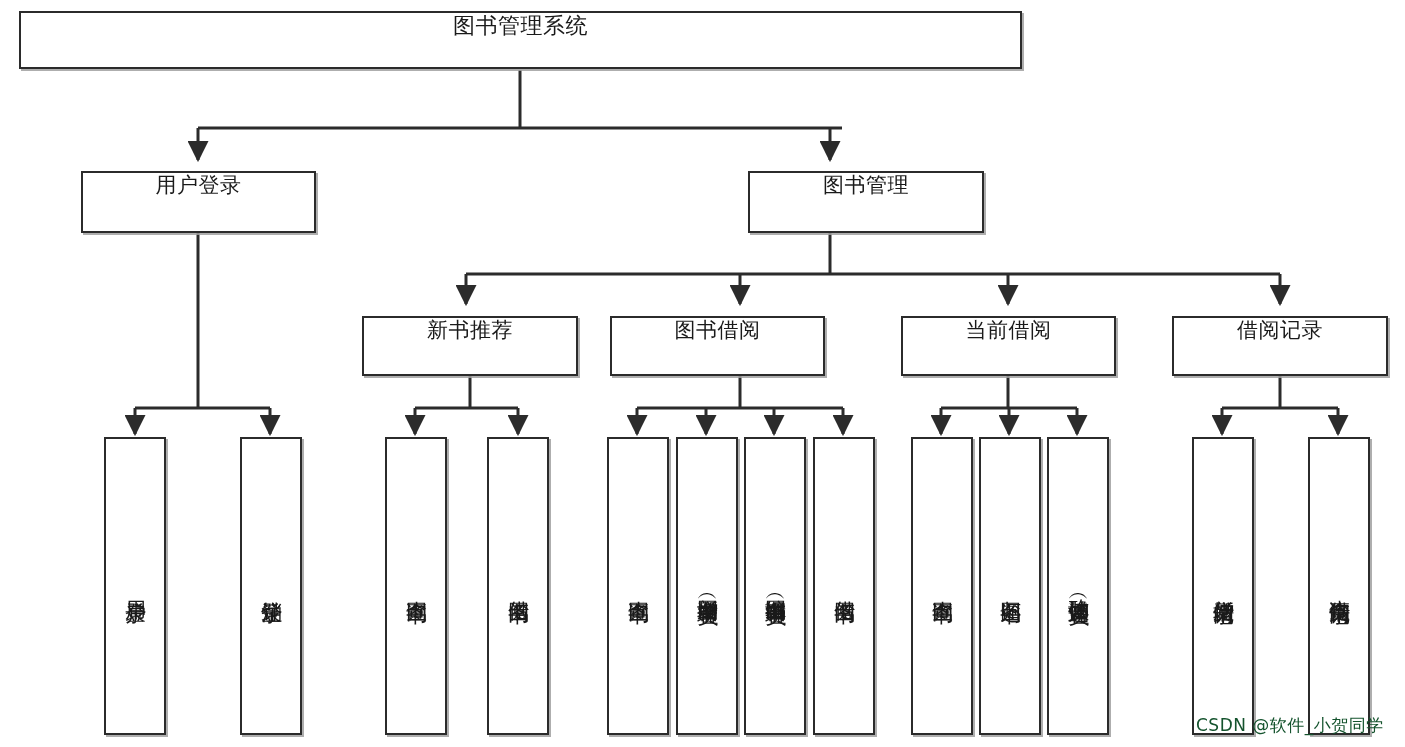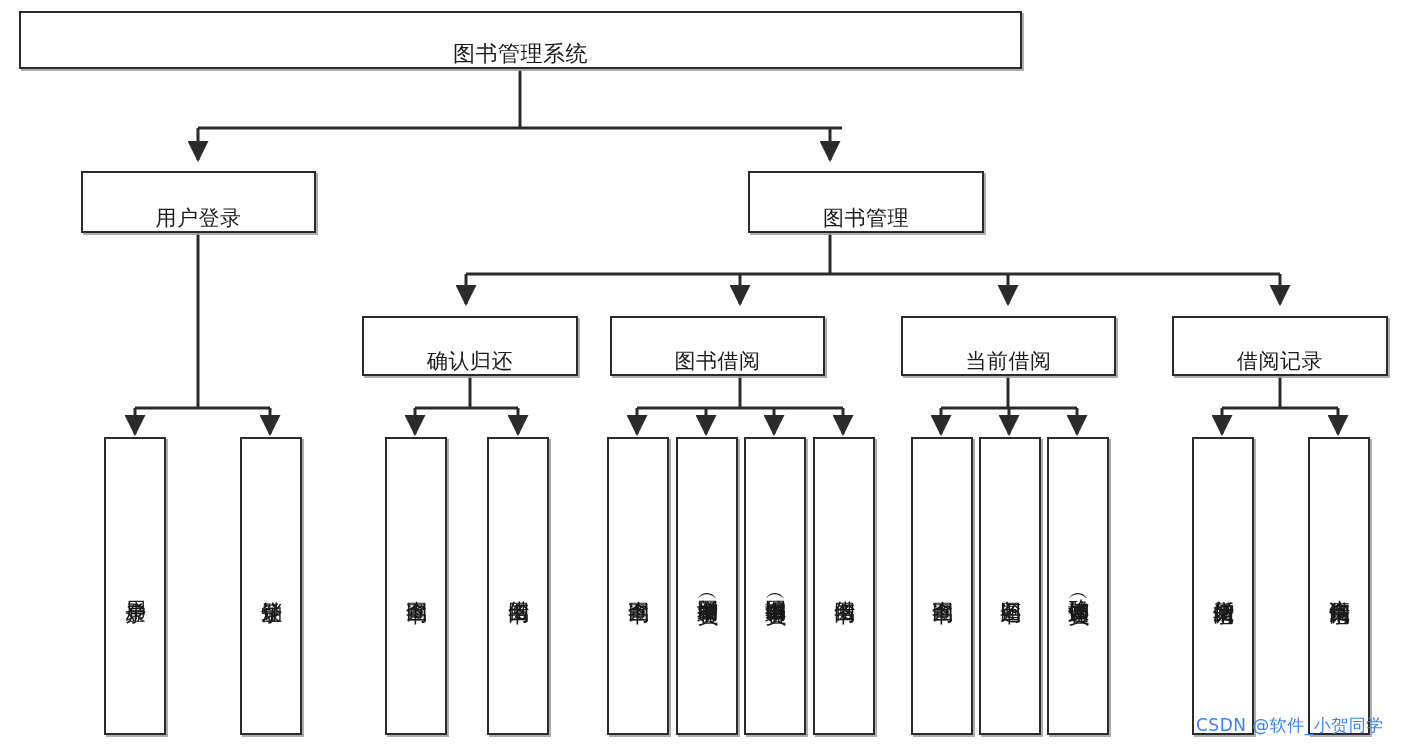--- a/index.html
+++ b/index.html
@@ -26,21 +26,21 @@
     height: 747px;
     pointer-events: none;
   }
   .node {
     position: absolute;
     box-sizing: border-box;
     background: #ffffff;
     border: 2px solid #2b2b2b;
     box-shadow: 2px 2px 0 0 rgba(160,160,160,0.85);
     display: flex;
-    align-items: flex-end;
+    align-items: flex-start;
     justify-content: center;
     color: #1a1a1a;
     z-index: 2;
   }
   .node .label {
     display: block;
     text-align: center;
     line-height: 1.18;
     letter-spacing: 0.5px;
   }
@@ -62,21 +62,21 @@
     text-orientation: upright;
     font-size: 21px;
     line-height: 1.12;
     letter-spacing: 1px;
     white-space: nowrap;
     max-height: 262px;
   }
   .watermark {
     position: absolute;
     font-size: 17px;
-    color: #3b82f6;
+    color: #14532d;
     white-space: nowrap;
     z-index: 5;
     letter-spacing: 0.5px;
   }
 </style>
 </head>
 <body>
 
 <div id="canvas">
 
@@ -136,21 +136,21 @@
 
   <div class="node horiz" style="left:81px; top:171px; width:235px; height:62px;">
     <span class="label">用户登录</span>
   </div>
 
   <div class="node horiz" style="left:748px; top:171px; width:236px; height:62px;">
     <span class="label">图书管理</span>
   </div>
 
   <div class="node horiz" style="left:362px; top:316px; width:216px; height:60px;">
-    <span class="label">确认归还</span>
+    <span class="label">新书推荐</span>
   </div>
 
   <div class="node horiz" style="left:610px; top:316px; width:215px; height:60px;">
     <span class="label">图书借阅</span>
   </div>
 
   <div class="node horiz" style="left:901px; top:316px; width:215px; height:60px;">
     <span class="label">当前借阅</span>
   </div>
 

